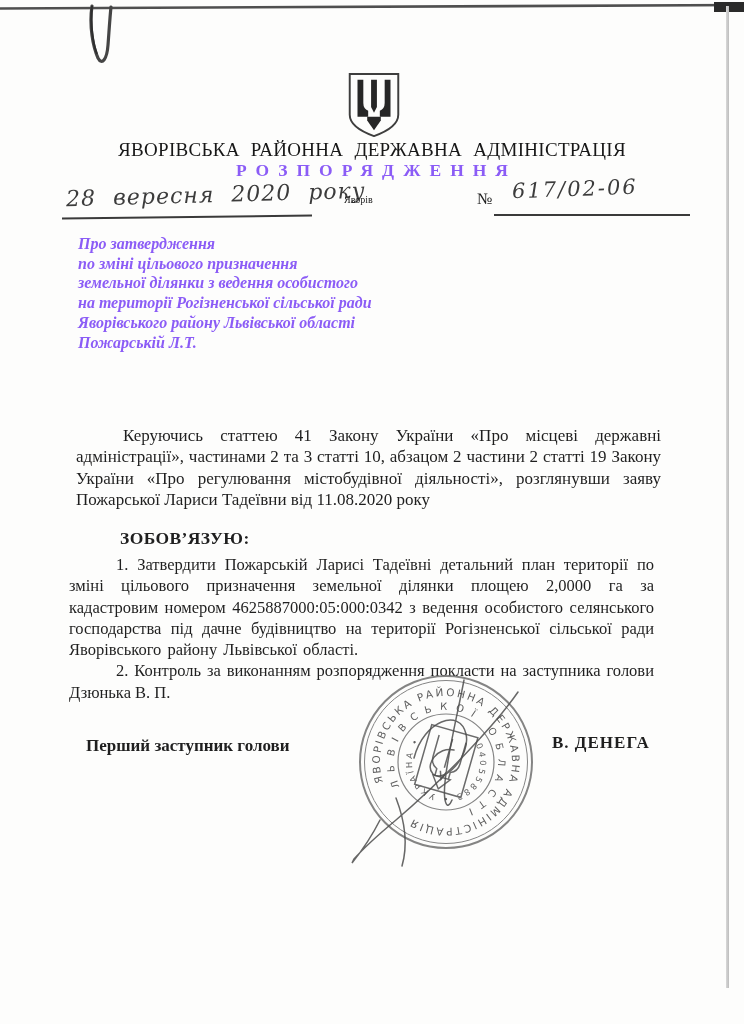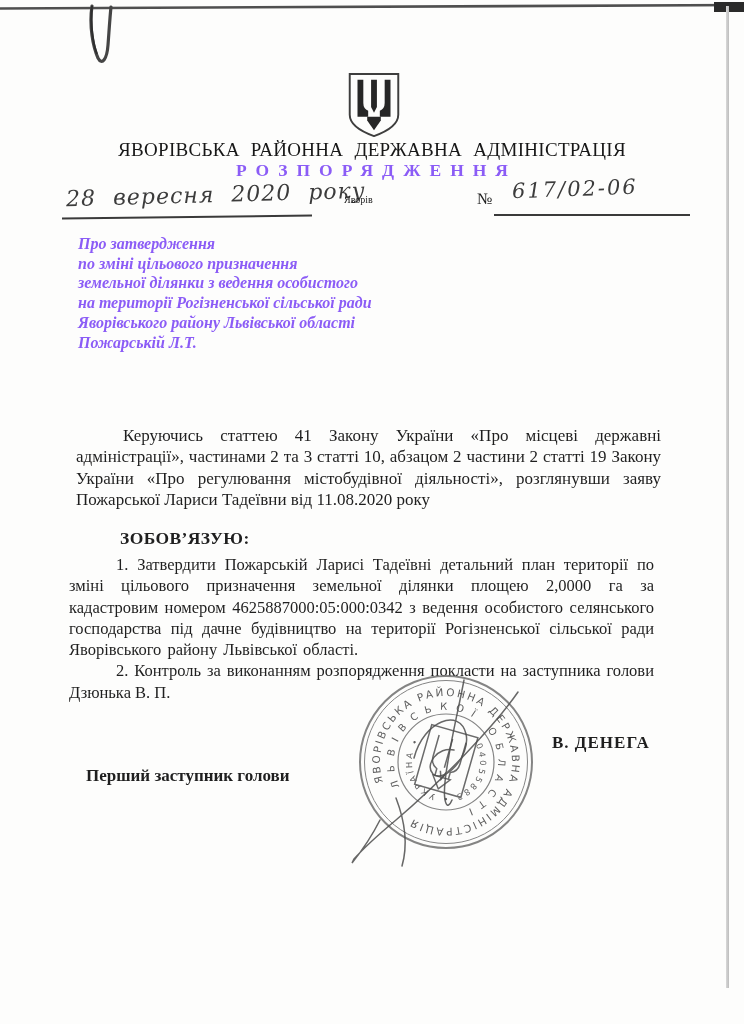--- a/index.html
+++ b/index.html
@@ -34,21 +34,21 @@
 
   
   .preamble{left:76px;top:425px;width:585px;font-size:17px;line-height:21.4px;
             text-align:justify;text-indent:47px;margin:0;}
   .directive{left:120px;top:518px;font-weight:700;font-size:17.5px;letter-spacing:.4px;margin-top:10px;}
   .items{left:69px;top:554px;width:585px;font-size:16.5px;line-height:21.3px;text-align:justify;}
   .items p{margin:0;text-indent:47px;}
   .items p:first-child{word-spacing:2px;}
 
   
-  .sig-position{left:86px;top:736px;font-weight:700;font-size:17px;margin-top:30px;}
+  .sig-position{left:86px;top:736px;font-weight:700;font-size:17px;}
   .sig-name{left:552px;top:733px;font-weight:700;font-size:17px;letter-spacing:1px;text-align:right;}
 
   
   .stamp-wrap{left:348px;top:662px;width:200px;height:280px;}
   .stamp-text{font-family:"DejaVu Sans",sans-serif;fill:#5f5f5f;}
 </style>
 </head>
 <body>
 
 <div class="page">

